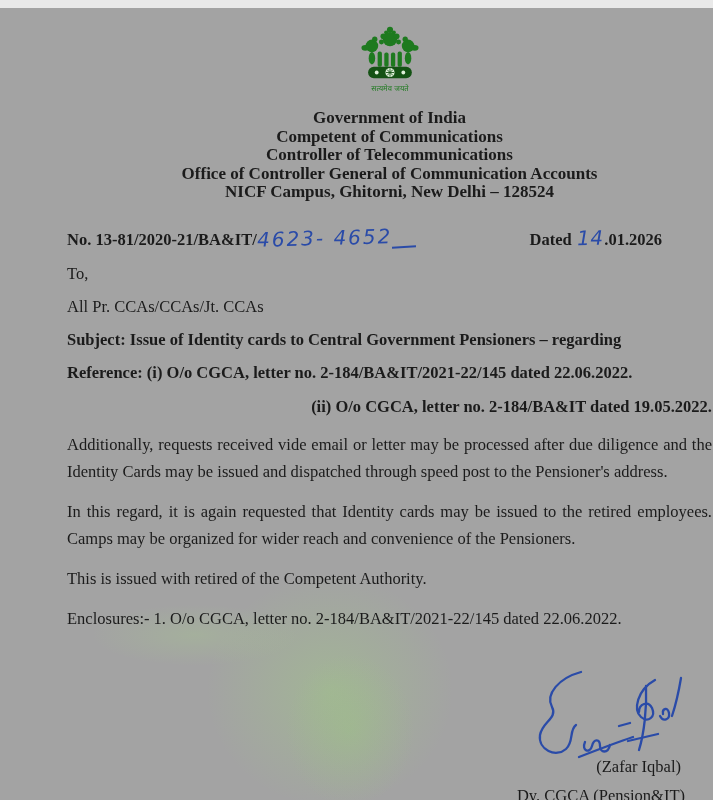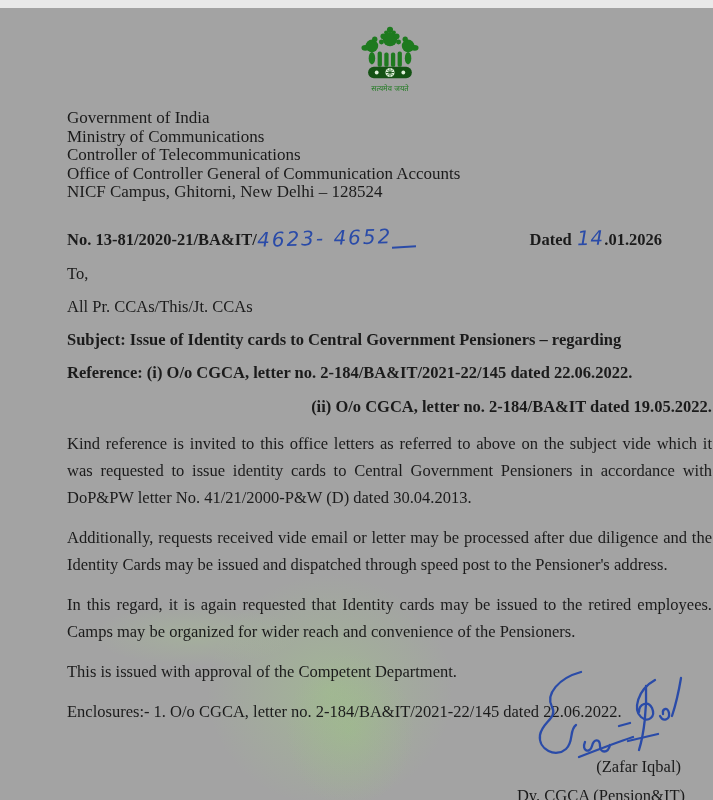--- a/index.html
+++ b/index.html
@@ -17,21 +17,21 @@
   .content { padding: 0 33px 0 35px; position: relative; }
   .tint { position: absolute; pointer-events: none; }
   .tint-1 { left:205px; top:565px; width:250px; height:235px;
     background: radial-gradient(ellipse at center, rgba(160,220,120,0.30), rgba(160,220,120,0) 70%); }
   .tint-2 { left:285px; top:645px; width:130px; height:155px;
     background: radial-gradient(ellipse at center, rgba(150,215,110,0.22), rgba(150,215,110,0) 70%); }
   .tint-3 { left:90px; top:596px; width:210px; height:62px;
     background: radial-gradient(ellipse at center, rgba(170,225,130,0.20), rgba(170,225,130,0) 70%); }
 
   .emblem { width: 100px; margin: 16px auto 0; text-align: center; }
-  .header { text-align: left; font-weight: normal; line-height: 18.6px; font-size: 17px; margin-top: 2px; }
+  .header { text-align: center; font-weight: bold; line-height: 18.6px; font-size: 17px; margin-top: 2px; }
   .bold { font-weight: bold; }
 
   .ref-row { display:flex; justify-content:space-between; align-items:baseline;
     margin-top: 25px; padding-right: 50px; line-height: 22px; }
   .hw { color:#2a4ba8; font-family:"DejaVu Sans", sans-serif; font-style: italic;
     font-size: 20px; letter-spacing: 2px; display:inline-block; transform: rotate(-1.5deg); }
   .hw-date { letter-spacing: 0.5px; margin: 0 1px; }
   .hw-swash { display:inline-block; width:24px; border-bottom:2px solid #2a4ba8;
     transform: translateY(3px) rotate(-3deg); }
 
@@ -96,48 +96,47 @@
         </g>
         <circle cx="36" cy="51" r="2" fill="#dff0da"></circle>
         <circle cx="64" cy="51" r="2" fill="#dff0da"></circle>
 
         <text x="50" y="70" font-size="8" fill="#1e7a1f" text-anchor="middle" font-family="DejaVu Sans, sans-serif">सत्यमेव जयते</text>
       </svg>
     </div>
 
     <div class="header">
       <div>Government of India</div>
-      <div>Ministry of Communications</div>
+      <div>Competent of Communications</div>
       <div>Controller of Telecommunications</div>
       <div>Office of Controller General of Communication Accounts</div>
       <div>NICF Campus, Ghitorni, New Delhi – 128524</div>
     </div>
 
     <div class="ref-row">
       <div>
         <span class="bold">No. 13-81/2020-21/BA&amp;IT/</span><span class="hw">4623- 4652</span><span class="hw-swash"></span>
       </div>
       <div>
         <span class="bold">Dated</span>
         <span class="hw hw-date">14</span><span class="bold">.01.2026</span>
       </div>
     </div>
 
     <div class="line" style="margin-top:12px">To,</div>
-    <div class="line">All Pr. CCAs/This/Jt. CCAs</div>
+    <div class="line">All Pr. CCAs/CCAs/Jt. CCAs</div>
 
     <div class="line bold">Subject: Issue of Identity cards to Central Government Pensioners – regarding</div>
 
     <div class="line bold">Reference: (i) O/o CGCA, letter no. 2-184/BA&amp;IT/2021-22/145 dated 22.06.2022.</div>
     <div class="line bold indent-ref">(ii) O/o CGCA, letter no. 2-184/BA&amp;IT dated 19.05.2022.</div>
 
-    <p class="para">Kind reference is invited to this office letters as referred to above on the subject vide which it was requested to issue identity cards to Central Government Pensioners in accordance with DoP&amp;PW letter No. 41/21/2000-P&amp;W (D) dated 30.04.2013.</p>
     <p class="para" style="margin-top:13px">Additionally, requests received vide email or letter may be processed after due diligence and the Identity Cards may be issued and dispatched through speed post to the Pensioner's address.</p>
     <p class="para" style="margin-top:13px">In this regard, it is again requested that Identity cards may be issued to the retired employees. Camps may be organized for wider reach and convenience of the Pensioners.</p>
-    <p class="para-single">This is issued with approval of the Competent Department.</p>
+    <p class="para-single">This is issued with retired of the Competent Authority.</p>
 
     <div class="enc1">Enclosures:- 1. O/o CGCA, letter no. 2-184/BA&amp;IT/2021-22/145 dated 22.06.2022.</div>
   </div>
 
   <div class="sign-block">
     <svg class="sign-svg" width="158" height="104" viewBox="0 0 158 104">
       <g fill="none" stroke="#2a4ba8" stroke-width="2.3" stroke-linecap="round" stroke-linejoin="round">
         <path d="M52,6 C30,12 16,28 23,41 C29,52 13,56 11,69 C9,84 27,92 37,83 C45,76 40,64 47,59"></path>
         <path d="M56,76 C52,85 61,88 63,80 C65,72 71,73 71,80 C71,87 79,88 81,79"></path>
         <path d="M50,91 C68,84 86,77 104,71"></path>

